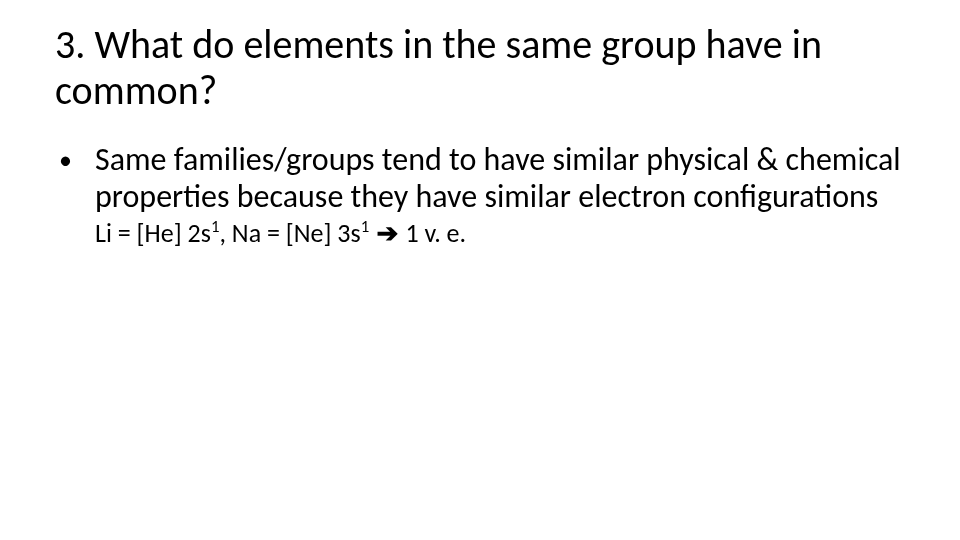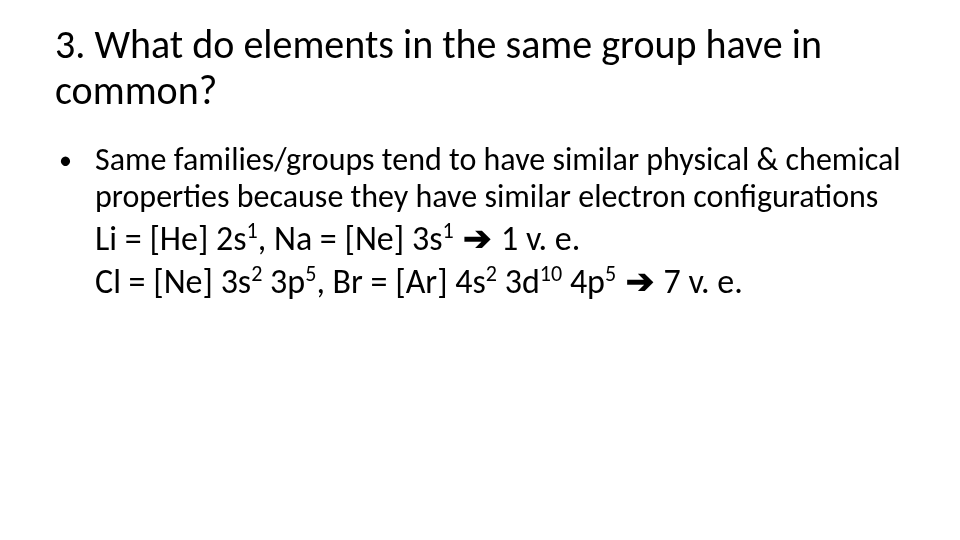--- a/index.html
+++ b/index.html
@@ -35,21 +35,21 @@
     padding-left: 18px;
   }
   .bullet-lvl1 .dot {
     display: inline-block;
     width: 18px;
     text-align: left;
     font-size: 26px;
     vertical-align: 1px;
   }
   .sub {
-    font-size: 34px;
+    font-size: 26px;
     line-height: 1.2;
     margin: 2px 0 0 18px;
   }
   sup {
     font-size: 0.65em;
     vertical-align: super;
     line-height: 0;
   }
   .arrow {
     font-family: Arial, sans-serif;
@@ -67,18 +67,15 @@
 
     <p class="bullet-lvl1">
       <span class="dot">•</span><span>Same families/groups tend to have similar physical &amp; chemical properties because they have similar electron configurations</span>
     </p>
 
 
     <p class="sub">
       <span>Li = [He] 2s</span><sup>1</sup><span>, Na = [Ne] 3s</span><sup>1</sup><span class="arrow"> ➔ </span><span> 1 v. e.</span>
     </p>
 
-    <p class="sub">
-      <span>Cl = [Ne] 3s</span><sup>2</sup><span> 3p</span><sup>5</sup><span>, Br = [Ar] 4s</span><sup>2</sup><span> 3d</span><sup>10</sup><span> 4p</span><sup>5</sup><span class="arrow"> ➔ </span><span> 7 v. e.</span>
-    </p>
 
   </div>
 </div>
 
 </body></html>

